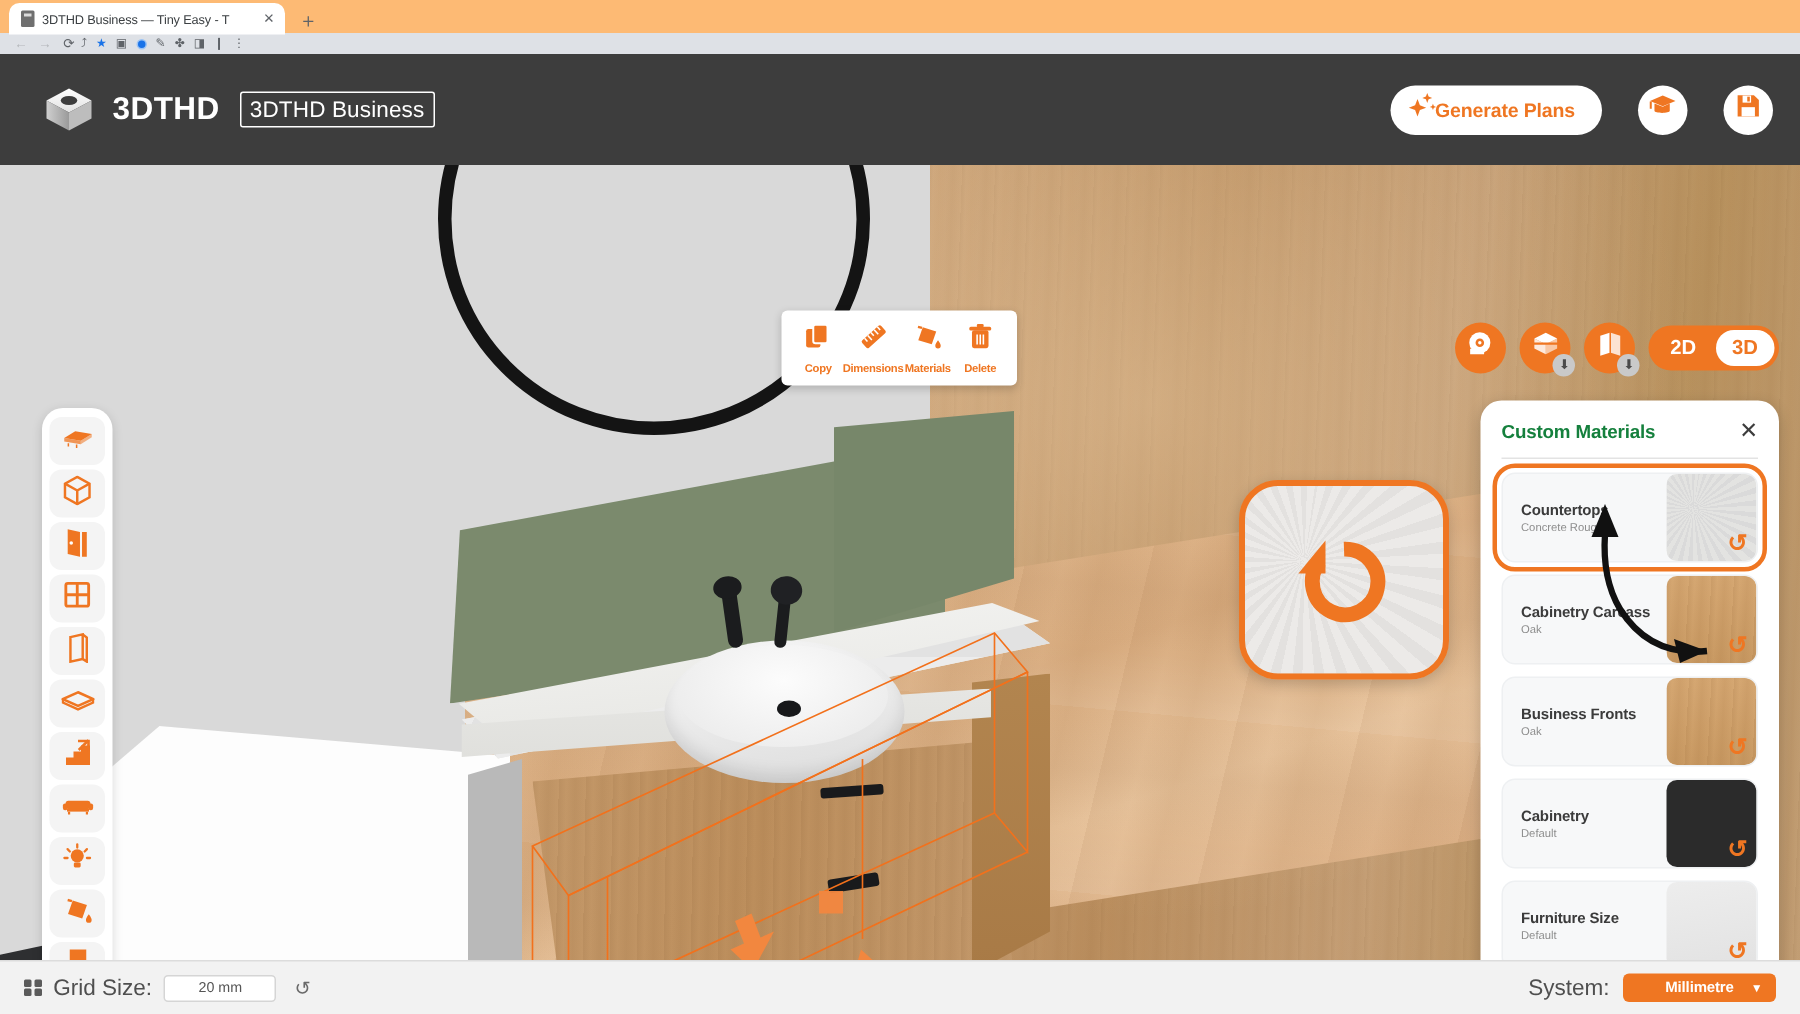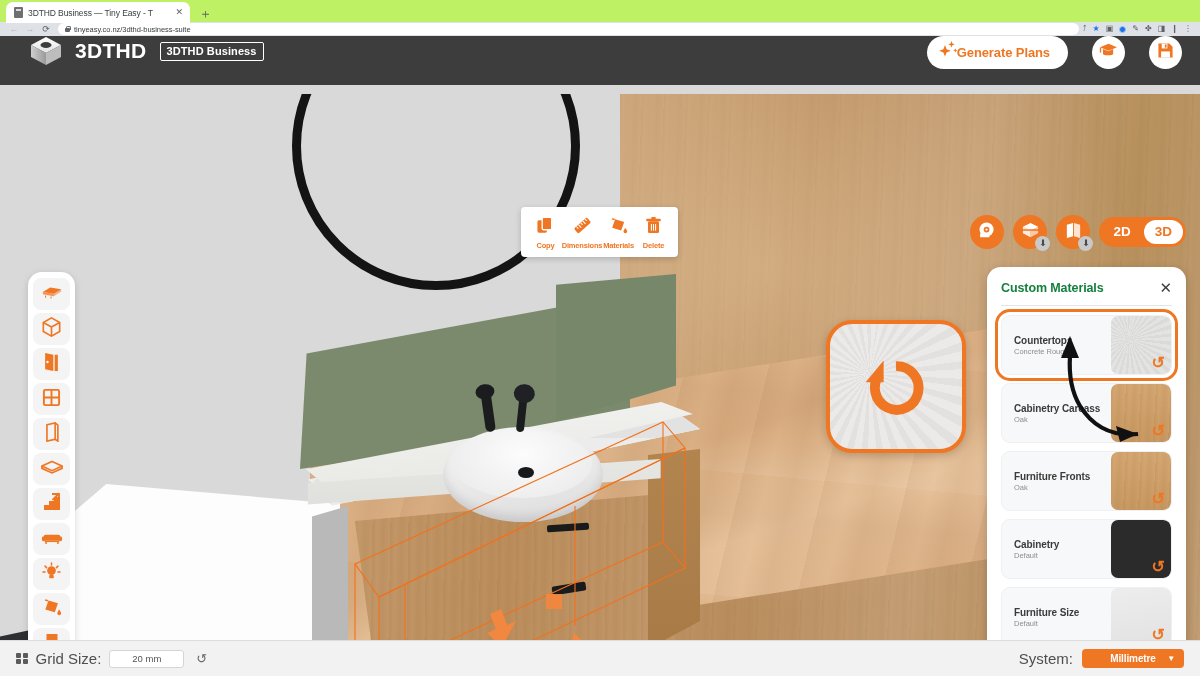--- a/index.html
+++ b/index.html
@@ -4,21 +4,21 @@
 <style>
   * { margin:0; padding:0; box-sizing:border-box; }
   html,body { width:1200px; height:676px; overflow:hidden; }
   body {
     font-family:"Liberation Sans", sans-serif;
     background:#ffffff;
     -webkit-font-smoothing:antialiased;
   }
 
   
-  .browser { width:1200px; height:36px; background:#bef264; position:relative; }
+  .browser { width:1200px; height:36px; background:#fdba74; position:relative; }
   .tabstrip { height:22px; display:flex; align-items:flex-end; padding-left:6px; }
   .tab {
     height:21px; background:#fff; border-radius:7px 7px 0 0;
     display:flex; align-items:center; padding:0 6px 0 8px; gap:5px;
     min-width:184px; max-width:184px; position:relative; top:1px;
   }
   .tab-fav { width:9px; height:11px; background:#6f6f6f; border-radius:1px; flex:0 0 auto;
              position:relative; }
   .tab-fav:after { content:""; position:absolute; left:2px; top:2px; width:5px; height:2px; background:#dcdcdc; }
   .tab-title { font-size:8.5px; color:#3c4043; white-space:nowrap; overflow:hidden;
@@ -44,28 +44,28 @@
   .ext-ico { font-size:8px; color:#5f6368; line-height:1; }
   .ext-ico.blue { color:#1a73e8; }
   .ext-ico.bluedot { width:7px; height:7px; border-radius:50%; background:#1a73e8;
                      border:1.5px solid #9ec5f5; }
 
   
   .app { width:1200px; height:640px; position:relative; background:#d9d9d9; }
 
   
   .appbar {
-    height:49px; background:#3d3d3d; display:flex; align-items:flex-start;
+    height:74px; background:#3d3d3d; display:flex; align-items:center;
     padding:0 18px 0 30px; position:relative; z-index:40;
   }
   .brand { display:flex; align-items:center; gap:13px; }
   .logo-cube { width:32px; height:30px; position:relative; }
   .brandtext { color:#fff; font-size:21px; font-weight:bold; letter-spacing:0.3px; }
   .brandbadge {
-    border:1.5px solid #fff; color:#fff; font-size:11px; font-weight:bold;
+    border:1.5px solid #fff; color:#fff; font-size:15px; font-weight:normal;
     padding:2.5px 6px; border-radius:2px; letter-spacing:0.1px; white-space:nowrap;
   }
   .apptitle {
     position:absolute; left:0; right:0; text-align:center;
     color:#fff; font-size:15.5px; font-weight:bold; letter-spacing:0.2px;
     pointer-events:none;
   }
   .appbar-right { margin-left:auto; display:flex; align-items:center; gap:24px; z-index:2; }
   .genbtn {
     background:#fff; color:#ef7622; font-weight:bold; font-size:13px;
@@ -329,24 +329,20 @@
       <span class="tab-fav"></span>
       <span class="tab-title">3DTHD Business — Tiny Easy - T</span>
       <span class="tab-close">✕</span>
     </div>
     <span class="newtab">＋</span>
   </div>
   <div class="urlbar-row">
     <span class="nav-ico dim">←</span>
     <span class="nav-ico dim">→</span>
     <span class="nav-ico">⟳</span>
-    <div class="omnibox">
-      <span class="lock"></span>
-      <span class="url-text">tinyeasy.co.nz/3dthd-business-suite</span>
-    </div>
     <div class="ext-icons">
       <span class="ext-ico">⤴</span>
       <span class="ext-ico blue">★</span>
       <span class="ext-ico">▣</span>
       <span class="ext-ico bluedot"></span>
       <span class="ext-ico">✎</span>
       <span class="ext-ico">✤</span>
       <span class="ext-ico">◨</span>
       <span class="ext-ico">❙</span>
       <span class="ext-ico">⋮</span>
@@ -708,21 +704,21 @@
             <span class="mp-name">Cabinetry Carcass</span>
             <span class="mp-sub">Oak</span>
           </div>
           <div class="mp-sw sw-oak">
             <span class="mp-reset">↺</span>
           </div>
         </div>
 
         <div class="mp-item">
           <div class="mp-txt">
-            <span class="mp-name">Furniture Fronts</span>
+            <span class="mp-name">Business Fronts</span>
             <span class="mp-sub">Oak</span>
           </div>
           <div class="mp-sw sw-oak">
             <span class="mp-reset">↺</span>
           </div>
         </div>
 
         <div class="mp-item">
           <div class="mp-txt">
             <span class="mp-name">Cabinetry</span>

